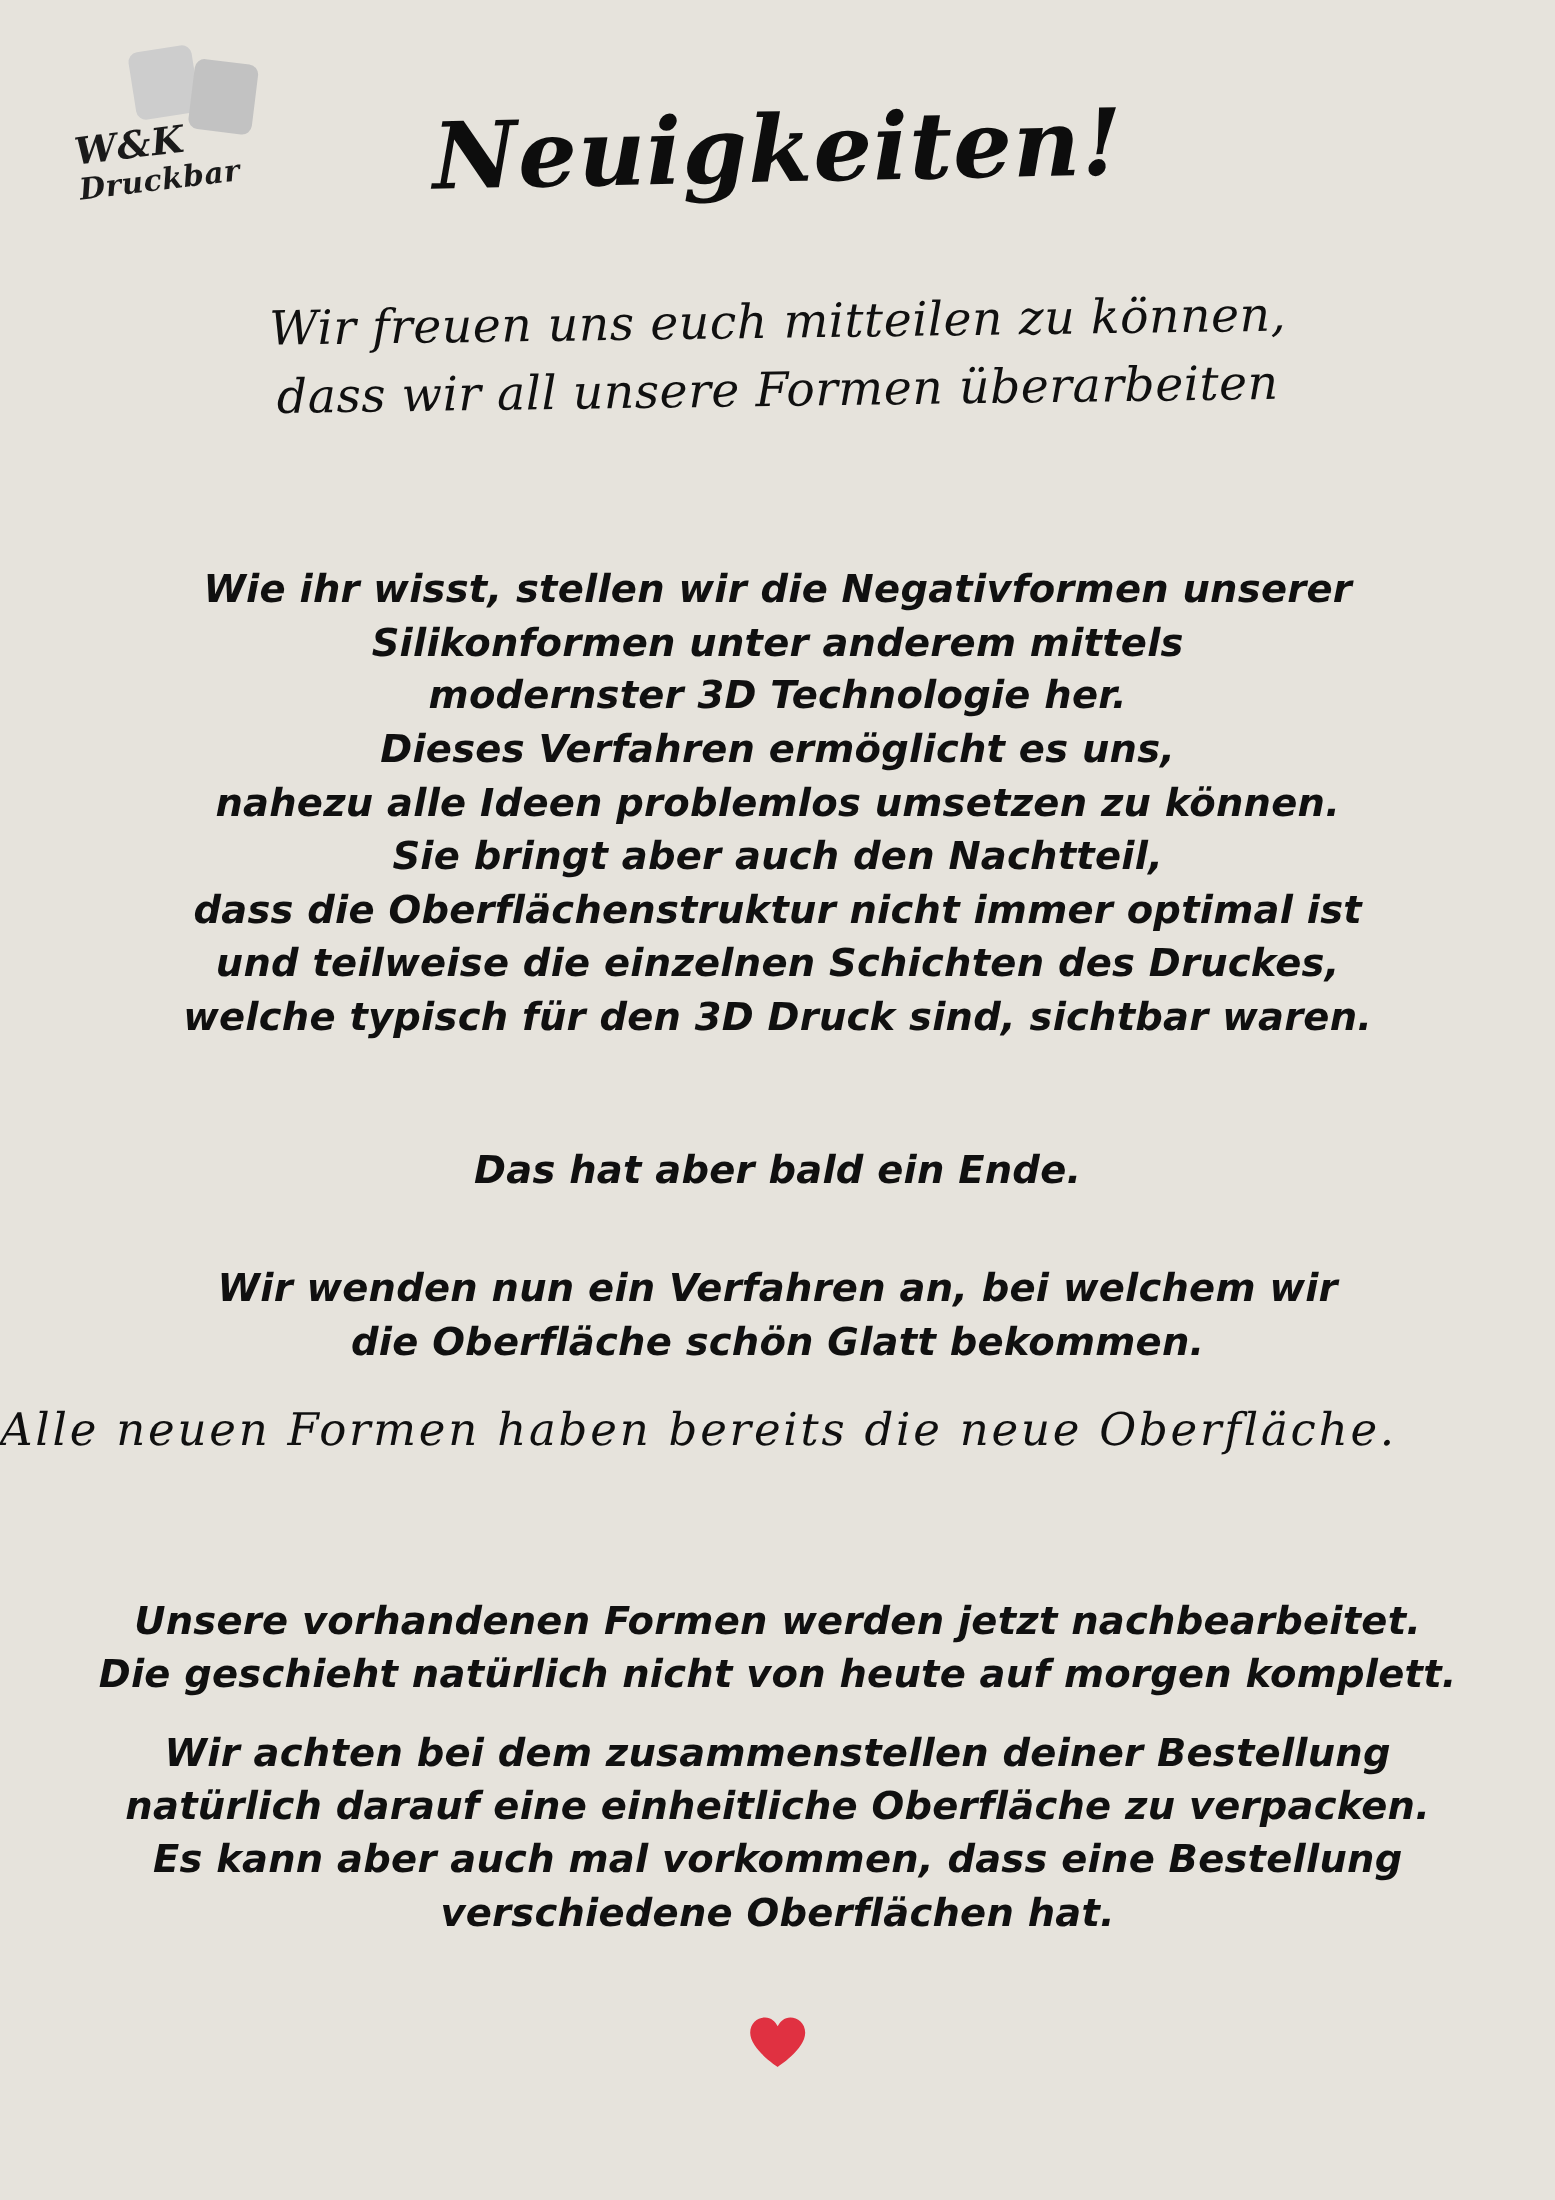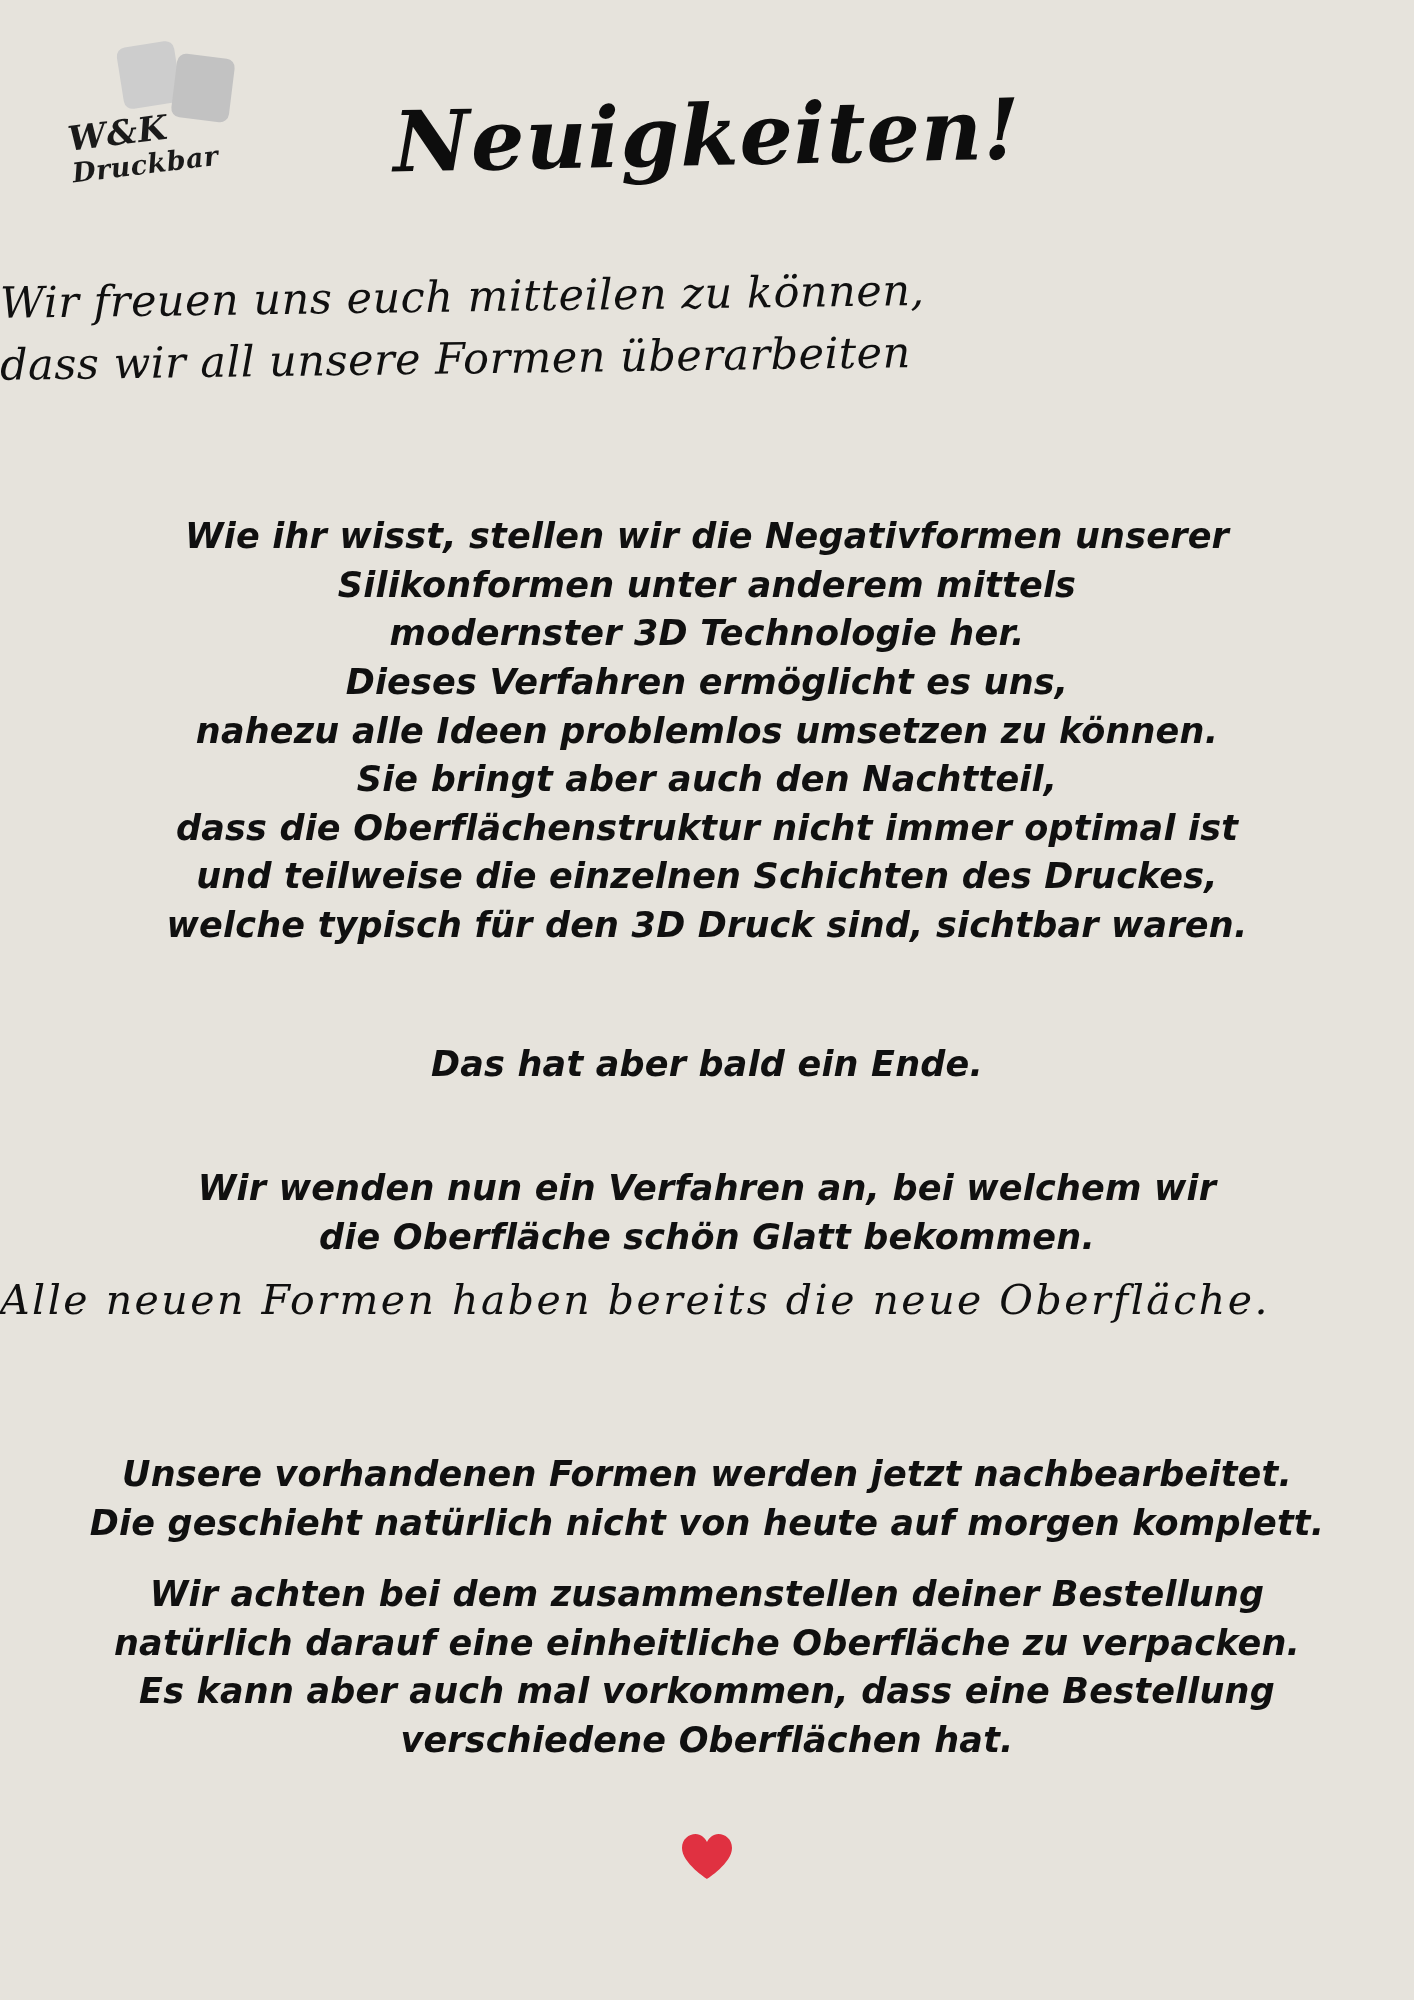--- a/index.html
+++ b/index.html
@@ -72,20 +72,21 @@
     color: #0d0d0d;
     transform: rotate(-1.2deg);
   }
 
   
   .subhead {
     position: absolute;
     left: 0;
     right: 0;
     top: 262px;
+    text-align: center;
     font-family: "DejaVu Serif", serif;
     font-style: italic;
     font-size: 43px;
     line-height: 1.45;
     color: #101010;
     letter-spacing: 0.5px;
   }
   .subhead div {
     transform: rotate(-0.8deg);
   }
@@ -100,21 +101,21 @@
     font-style: italic;
     font-weight: bold;
     font-size: 35px;
     line-height: 1.39;
     color: #101010;
     letter-spacing: 0.2px;
   }
 
   #block1 { top: 512px; }
   #block2 { top: 1040px; }
-  #block3 { top: 1148px; margin-top: 16px; }
+  #block3 { top: 1148px; }
 
   .script-line {
     position: absolute;
     left: 0;
     right: 0;
     top: 1276px;
     text-align: left;
     font-family: "DejaVu Serif", serif;
     font-style: italic;
     font-size: 41px;

